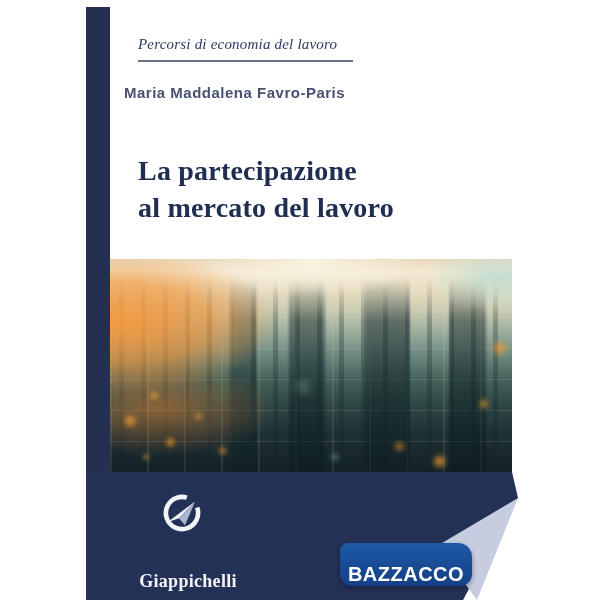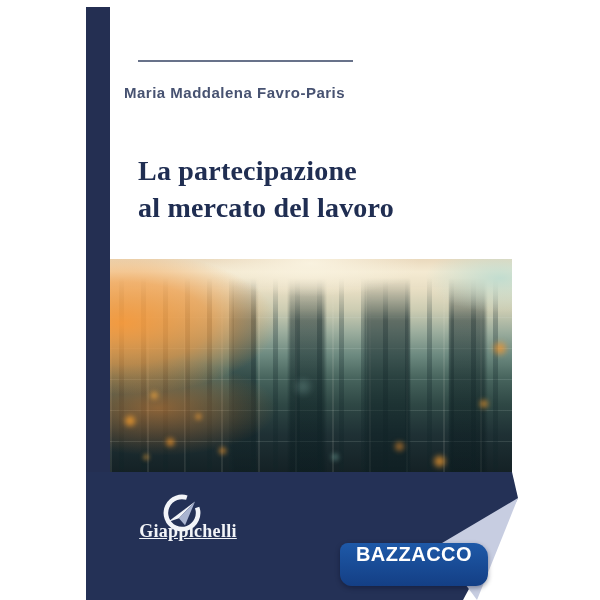--- a/index.html
+++ b/index.html
@@ -81,42 +81,43 @@
       radial-gradient(circle 12px at 82% 95%, rgba(248,158,48,.9), rgba(248,158,48,0) 70%),
       radial-gradient(circle 9px at 93% 68%, rgba(248,158,48,.8), rgba(248,158,48,0) 70%),
       radial-gradient(circle 13px at 97% 42%, rgba(250,150,40,.85), rgba(250,150,40,0) 70%),
       radial-gradient(circle 10px at 72% 88%, rgba(240,145,45,.7), rgba(240,145,45,0) 70%),
       radial-gradient(circle 8px at 56% 93%, rgba(150,220,205,.45), rgba(150,220,205,0) 70%),
       radial-gradient(circle 16px at 48% 60%, rgba(170,220,210,.25), rgba(170,220,210,0) 70%);
   }
   .band-svg{position:absolute;left:0;top:0;width:600px;height:600px;pointer-events:none;}
   .logo-mark{position:absolute;left:159px;top:490px;width:46px;height:46px;}
   .publisher{
-    position:absolute;left:128px;top:521px;width:120px;text-align:center;
+    position:absolute;left:128px;top:571px;width:120px;text-align:center;
     font-family:"Liberation Serif","DejaVu Serif",serif;
-    font-weight:700;font-size:18px;color:#f2f4f8;letter-spacing:.3px;text-decoration:underline;
+    font-weight:700;font-size:18px;color:#f2f4f8;letter-spacing:.3px;
   }
   .badge{
-    position:absolute;left:340px;top:543px;width:148px;height:43px;
+    position:absolute;left:340px;top:543px;width:132px;height:43px;
     border-radius:8px 14px 12px 12px;
     background:linear-gradient(180deg,var(--badge-blue),var(--badge-blue-dark));
     box-shadow:0 2px 5px rgba(5,10,35,.4);
-    display:flex;align-items:flex-start;justify-content:center;
+    display:flex;align-items:flex-end;justify-content:center;
   }
   .badge span{
     color:#fff;font-weight:800;font-size:20px;letter-spacing:.5px;
   }
 </style>
 </head>
 <body>
 
 <div class="page">
 
   <div class="side-bar"></div>
 
+  <div class="series">Percorsi di economia del lavoro</div>
   <div class="series-rule"></div>
 
   <div class="author">Maria Maddalena Favro-Paris</div>
 
   <h1 class="title">
     <span>La partecipazione</span><br>
     <span>al mercato del lavoro</span><br>
   </h1>
 
   <div class="photo">

